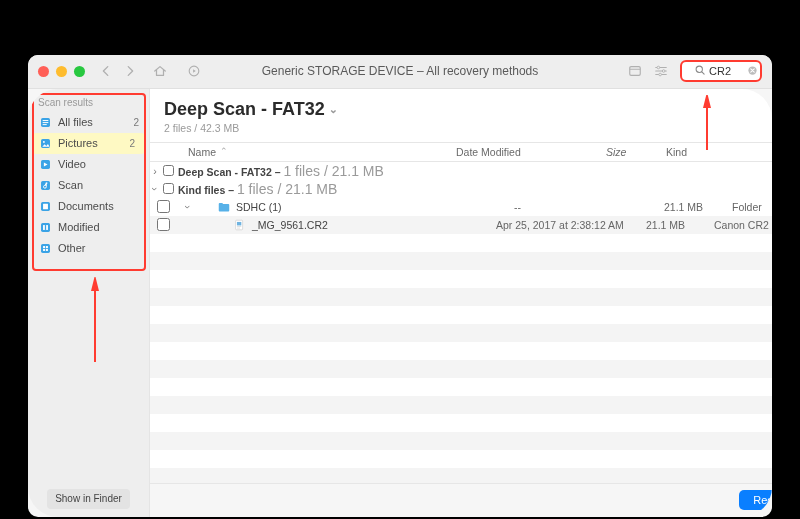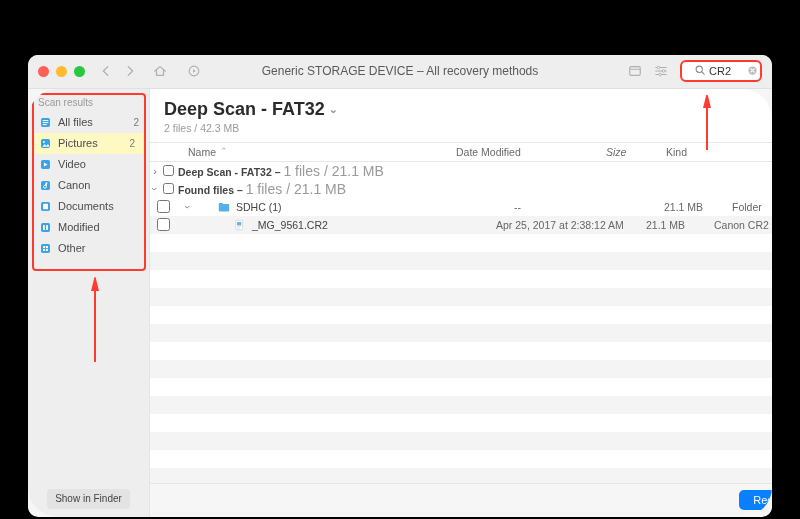--- a/index.html
+++ b/index.html
@@ -197,21 +197,21 @@
               </span>
             <span>Video</span>
           </div>
           <div class="sb-item">
             <span class="sb-ico">
                 <svg viewBox="0 0 16 16">
                   <rect x="2.5" y="2.5" width="11" height="11" rx="2" fill="#3aa3e6"></rect>
                   <path d="M9 4.5v5a1.7 1.7 0 11-1-1.5V6l2-.8" stroke="#fff" stroke-width="1.2" fill="none" stroke-linecap="round"></path>
                 </svg>
               </span>
-            <span>Canon</span>
+            <span>Scan</span>
           </div>
           <div class="sb-item">
             <span class="sb-ico">
                 <svg viewBox="0 0 16 16">
                   <rect x="2.5" y="2.5" width="11" height="11" rx="2" fill="#3aa3e6"></rect>
                   <rect x="5" y="4.5" width="6" height="7" rx="0.5" fill="#fff"></rect>
                 </svg>
               </span>
             <span>Documents</span>
           </div>
@@ -278,21 +278,21 @@
             <span class="cb">
                 <input type="checkbox" style="">
               </span>
             <span style="margin-left:2px"><b>Deep Scan - FAT32 – </b><span class="muted tiny">1 files / 21.1 MB</span></span>
           </div>
           <div class="tree-row tree-indent1">
             <span class="disc" style="transform:rotate(90deg);display:inline-block">›</span>
             <span class="cb">
                 <input type="checkbox" style="">
               </span>
-            <span style="margin-left:2px"><b>Found files – </b><span class="muted tiny">1 files / 21.1 MB</span></span>
+            <span style="margin-left:2px"><b>Kind files – </b><span class="muted tiny">1 files / 21.1 MB</span></span>
           </div>
 
           <div class="row">
             <span class="cb">
                 <input type="checkbox" style="">
               </span>
             <span class="disc2" style="margin-left:6px;transform:rotate(90deg);display:inline-block">›</span>
             <span class="name">
                 <span class="pad2"></span>
               <span class="ficon">

